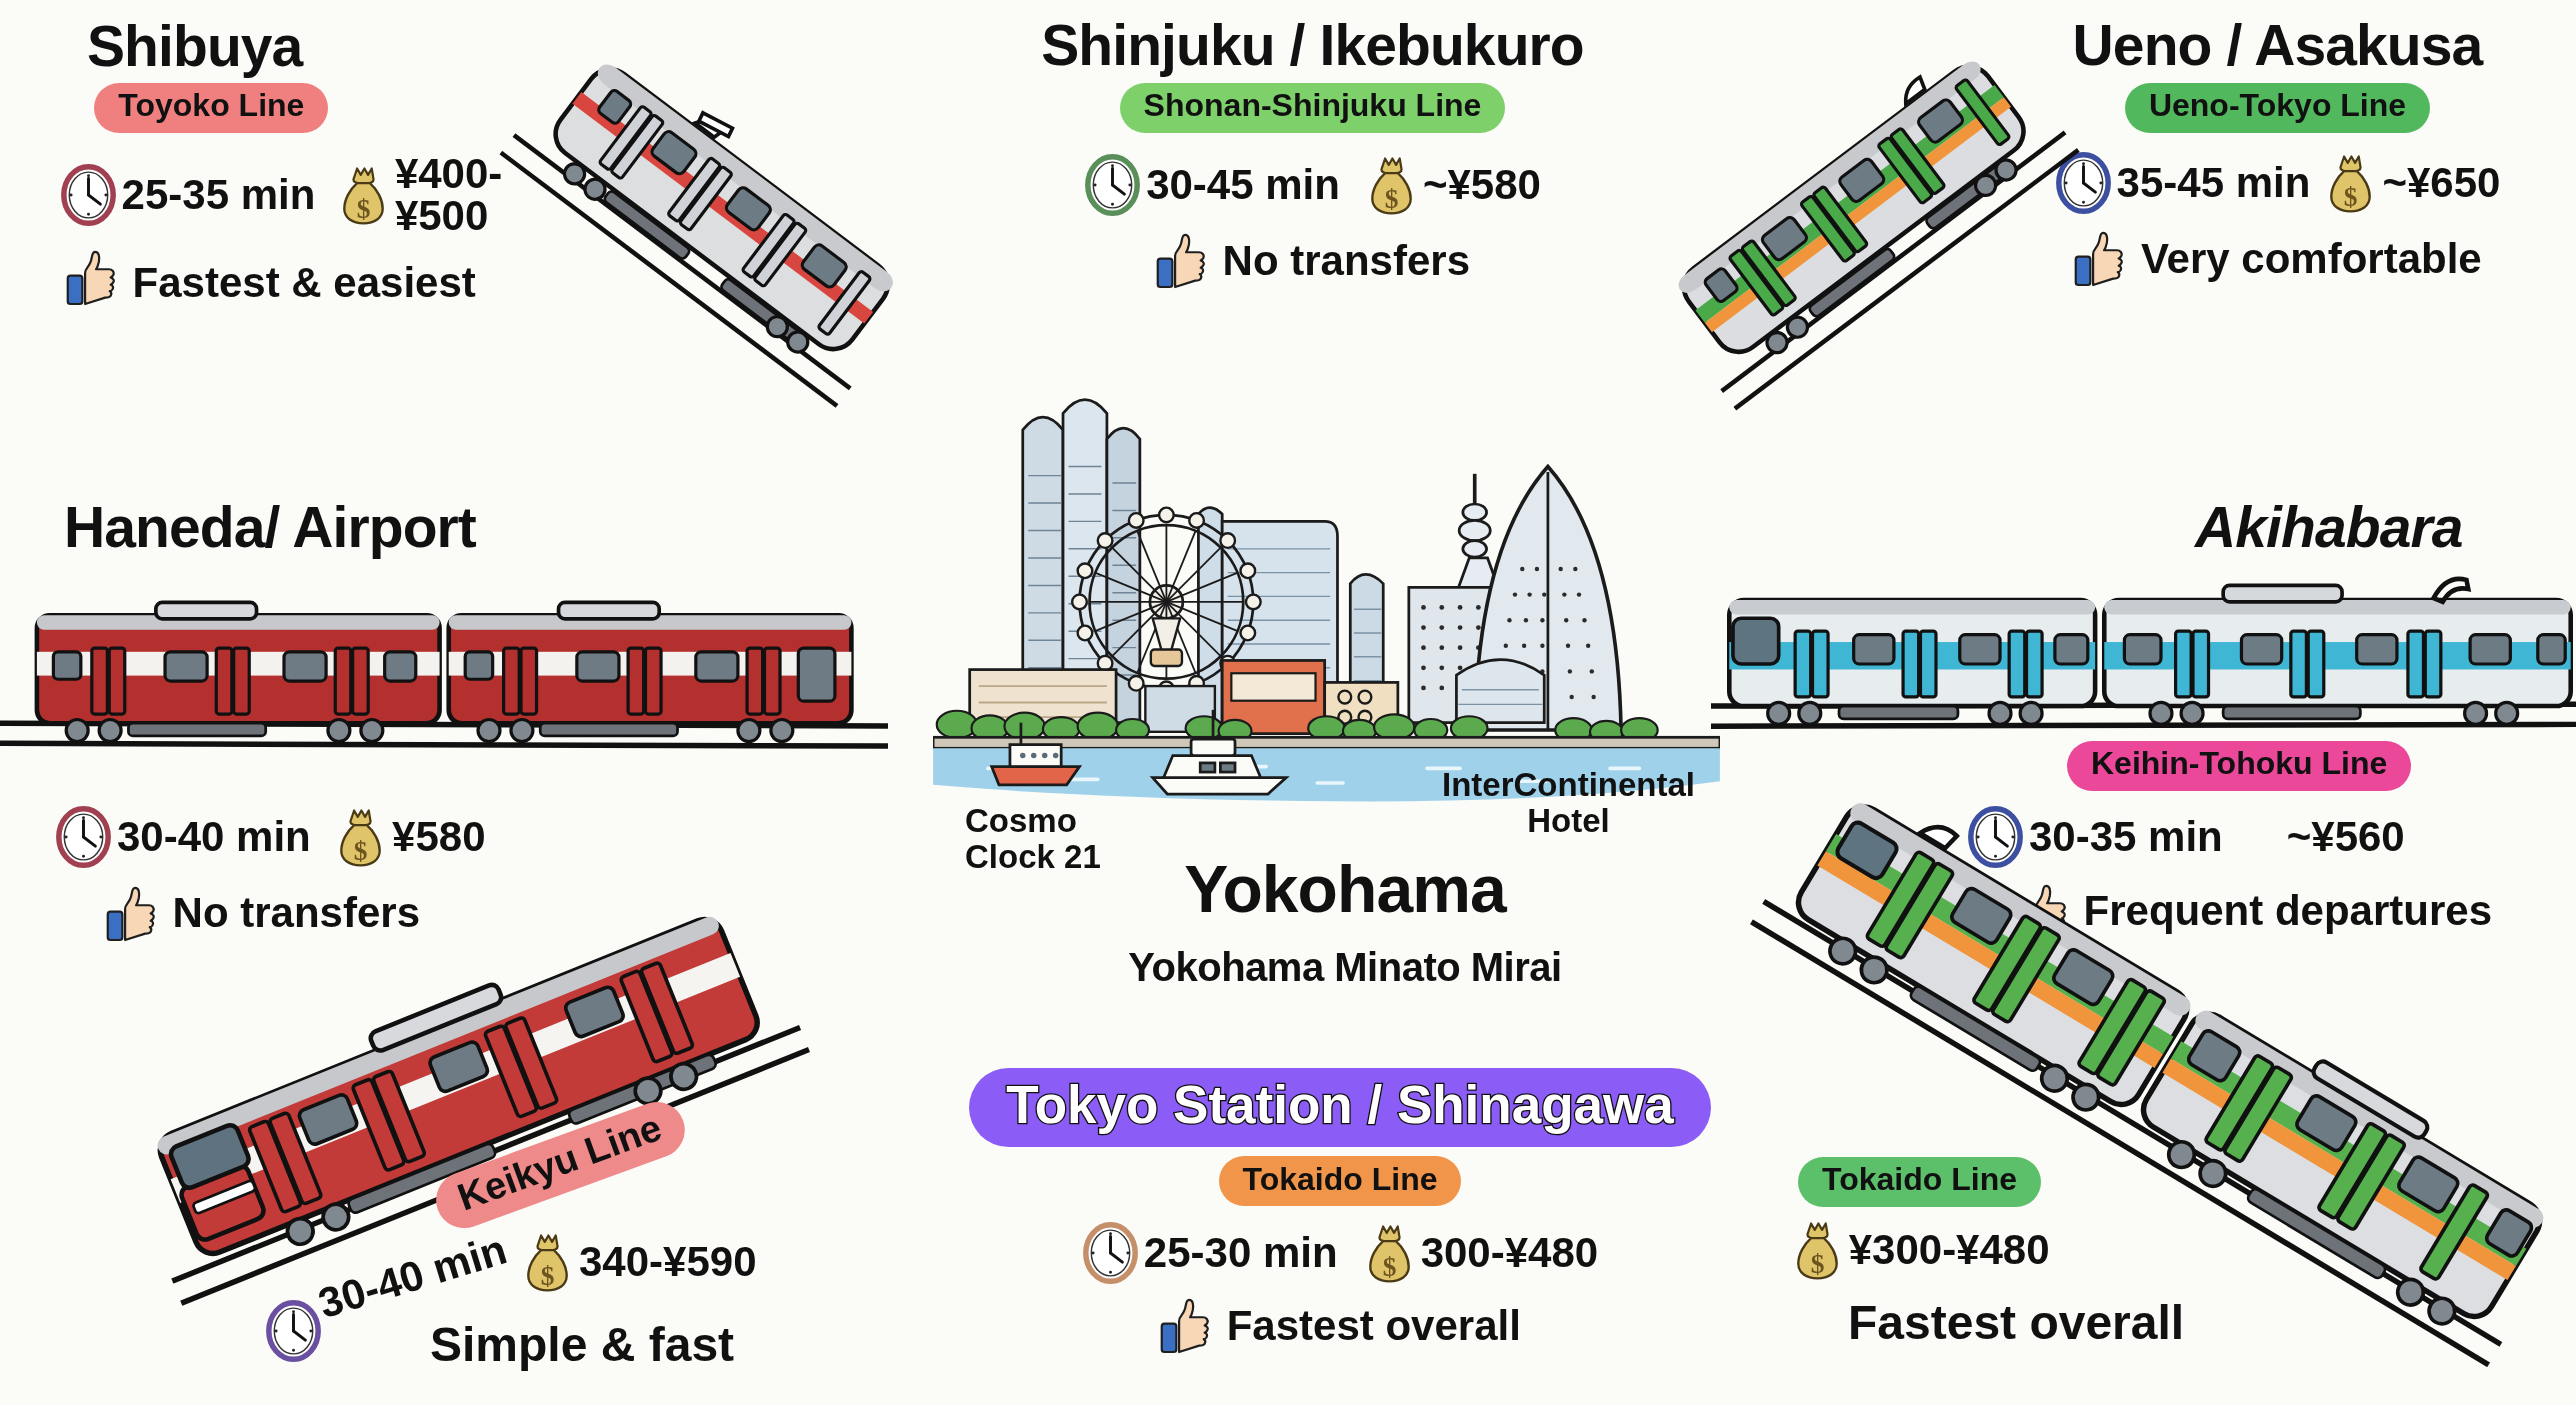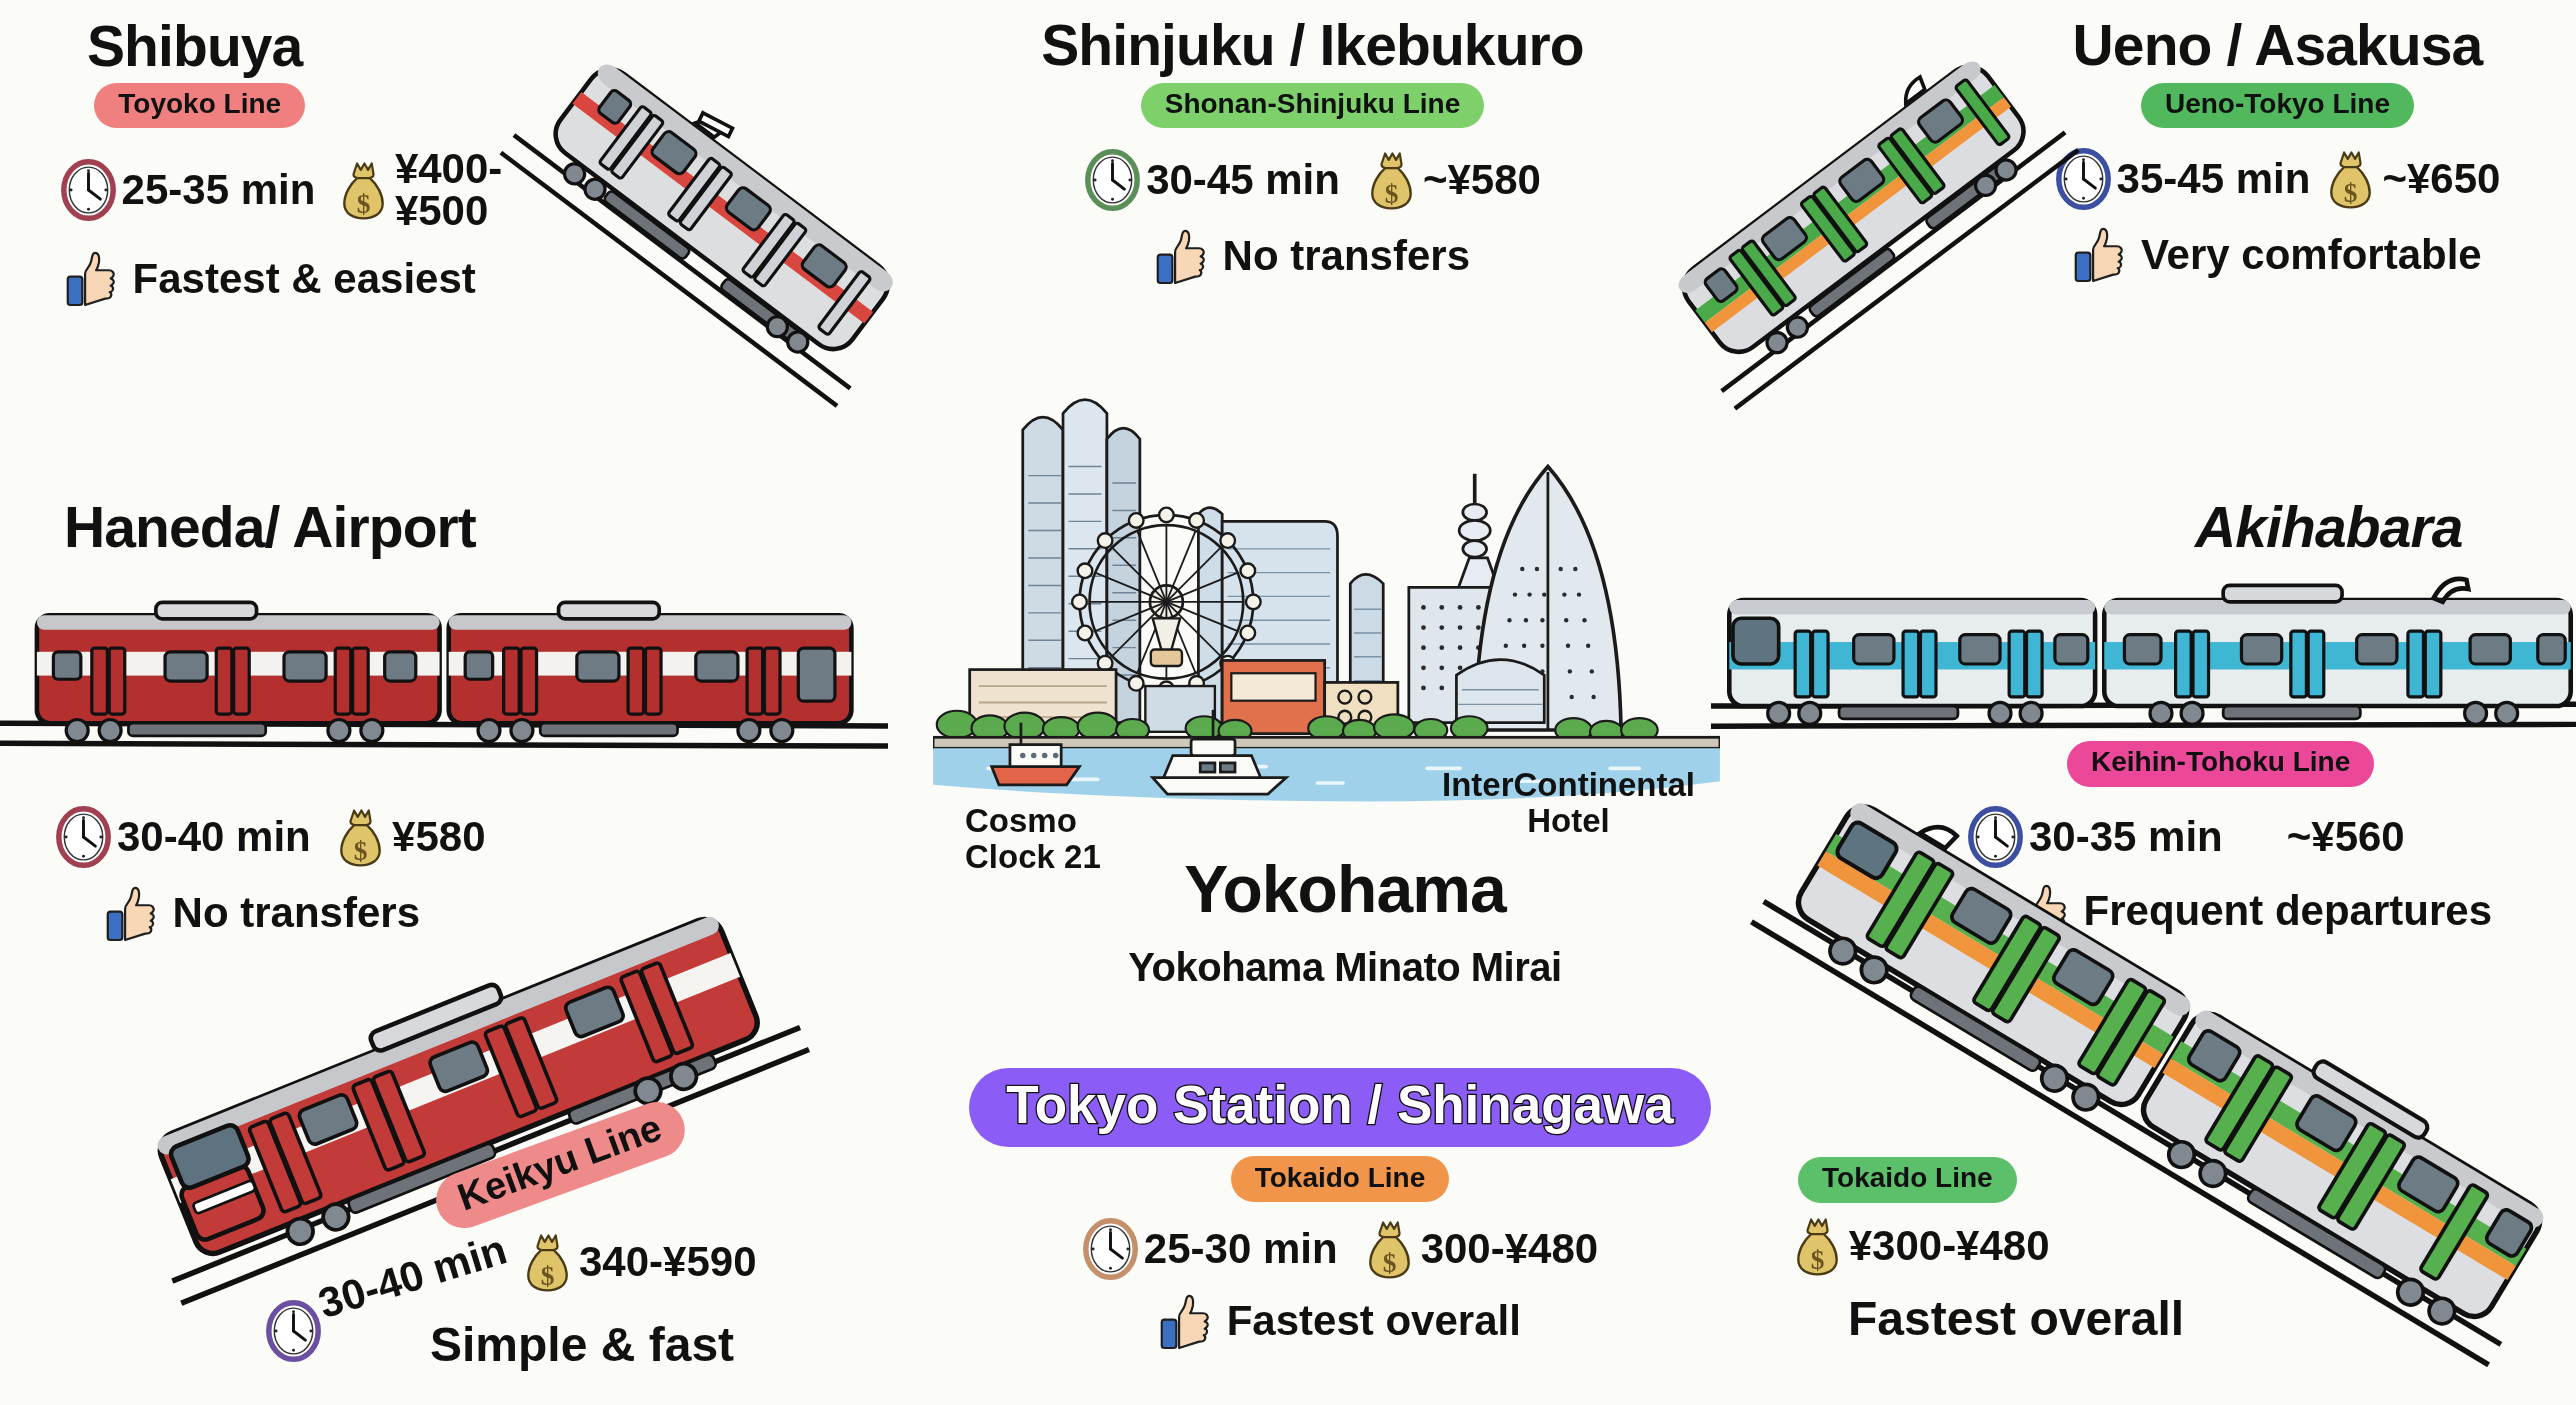--- a/index.html
+++ b/index.html
@@ -21,21 +21,21 @@
     font-size:57px;
     letter-spacing:-0.9px;
     color:#111;
     white-space:nowrap;
     line-height:1;
   }
   .pill{
     display:inline-block;
     padding:6.4px 24px 10px 24px;
     border-radius:914px;
-    font-size:28px;
+    font-size:32px;
     font-weight:bold;
     color:#111;
     white-space:nowrap;
     line-height:1.05;
   }
   .pill.outline-white{
     color:#fff;
     -webkit-text-stroke:2.7px #111;
     paint-order:stroke fill;
   }
@@ -108,21 +108,21 @@
           <path d="M22 6 l4 7 4-7 4 7 4-7 2 12 c0 3 -3 4 -8 4 h-6 c-5 0 -8 -1 -8 -4z" fill="#e0c46a" stroke="#4a3b16" stroke-width="2.4" stroke-linejoin="round"></path>
           <path d="M22 22 c-8 7 -14 18 -14 28 c0 10 9 16 21 16 c12 0 21 -6 21 -16 c0 -10 -6 -21 -14 -28z" fill="#e0c46a" stroke="#4a3b16" stroke-width="2.6"></path>
           <text x="29" y="60" font-size="30" font-family="'Liberation Serif',serif" font-weight="bold" fill="#6d5520" text-anchor="middle">$</text>
         </svg>
       </span>
       <span class="fare-two">
         <span>¥400-</span><br>
         <span>¥500</span>
       </span>
     </div>
-    <div class="perk-row" style="margin-top:17px;margin-left:-22px;">
+    <div class="perk-row" style="margin-top:11px;margin-left:-22px;align-items:flex-end;">
       <span class="icon thumb">
         <svg viewBox="0 0 58 64" width="53" height="59">
           <rect x="3" y="30" width="16" height="31" rx="3" fill="#3b6fc4" stroke="#1f1f1f" stroke-width="2.4"></rect>
           <path d="M22 61 V27 c0 -5 4 -6 6 -12 c2 -5 1 -11 5 -11 c4 0 5 5 4 11 c-1 5 -3 8 -3 8 h14 c4 0 6 3 5 6 c-1 2 -3 3 -3 3 c3 1 4 3 3 5 c-1 2 -3 3 -3 3 c3 1 3 3 2 5 c-1 2 -3 2 -3 2 c2 1 2 3 1 5 c-1 2 -4 2 -6 2z" fill="#f7d7b5" stroke="#1f1f1f" stroke-width="2.4" stroke-linejoin="round"></path>
         </svg>
       </span>
       <span>Fastest &amp; easiest</span>
     </div>
   </div>
 

